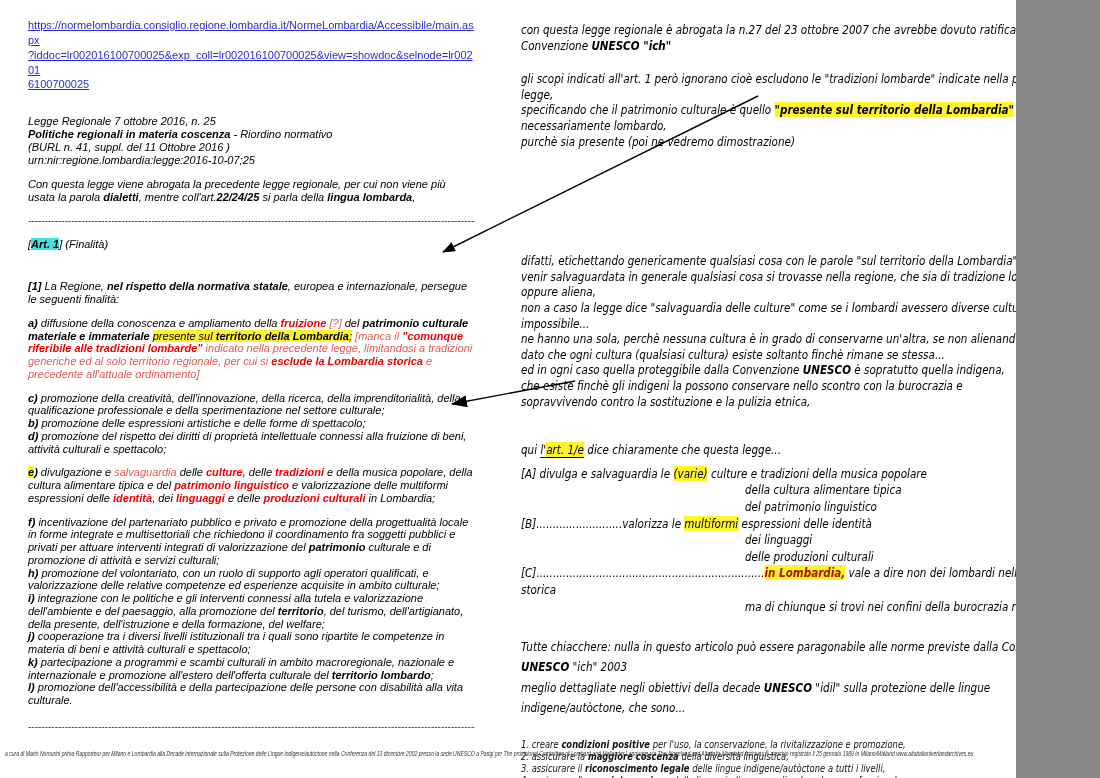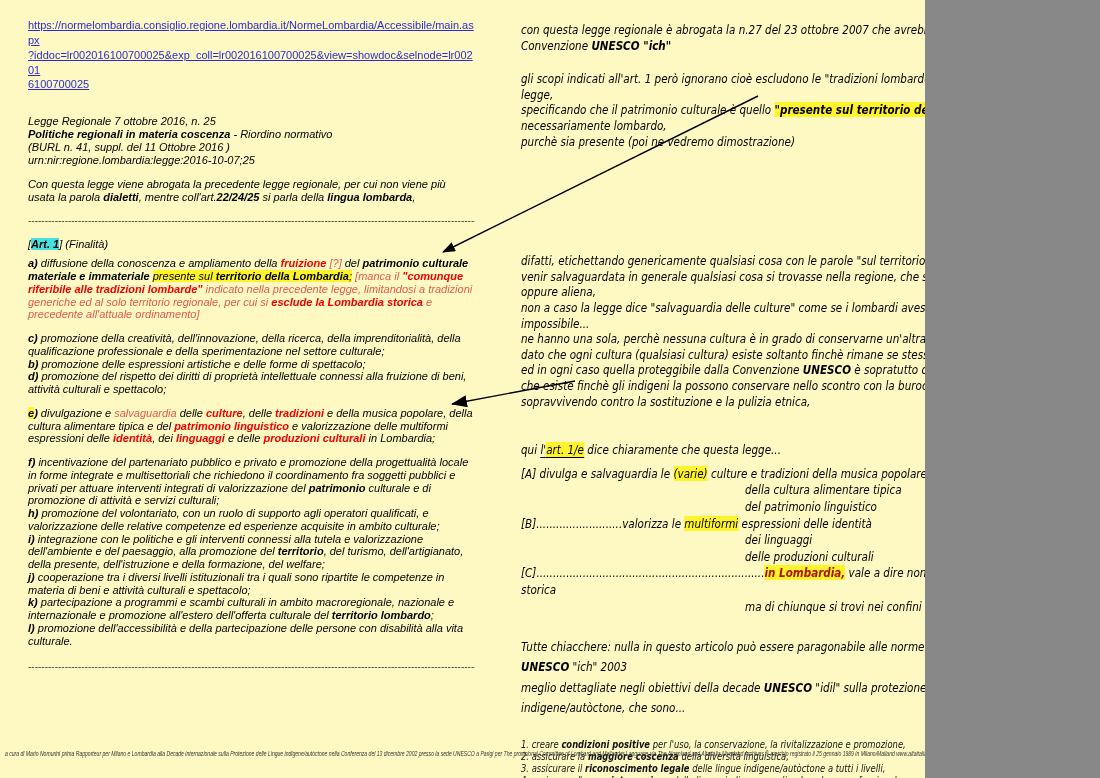--- a/index.html
+++ b/index.html
@@ -1,16 +1,16 @@
 <!DOCTYPE html>
 <html><head>
 <meta charset="utf-8">
 <style>
   html,body{margin:0;padding:0;background:#888;}
-  .page{position:relative;width:925px;height:778px;background:#fef9c3;overflow:hidden;
+  .page{position:relative;width:1016px;height:778px;background:#ffffff;overflow:hidden;
         font-family:"Liberation Sans",sans-serif;color:#000;}
   
   .left-col{position:absolute;left:28px;top:18px;width:447px;font-size:11px;line-height:1.16;}
   .lp{margin:0 0 11px 0;font-style:italic;}
   .link-block{white-space:pre-wrap;word-break:break-all;color:#2b2bd5;text-decoration:underline;
               line-height:1.35;margin-bottom:23px;cursor:pointer;}
   .heading-block div{line-height:1.18;}
   .divider{white-space:nowrap;overflow:hidden;height:12px;color:#444;font-size:10px;margin:0 0 11px 0;}
   .divider.bottom{margin-top:14px;}
   
@@ -67,22 +67,23 @@
       <div>Legge Regionale 7 ottobre 2016, n. 25</div>
       <div><span class="b">Politiche regionali in materia coscenza</span><span> - Riordino normativo</span></div>
       <div>(BURL n. 41, suppl. del 11 Ottobre 2016 )</div>
       <div>urn:nir:regione.lombardia:legge:2016-10-07;25</div>
     </div>
 
     <div class="lp"><span>Con questa legge viene abrogata la precedente legge regionale, per cui non viene più usata la parola </span><span class="b">dialetti</span><span>, mentre coll'art.</span><span class="b">22/24/25</span><span> si parla della </span><span class="b">lingua lombarda</span><span>,</span></div>
 
     <div class="divider">--------------------------------------------------------------------------------------------------------------------------------------------------------------</div>
 
-    <div class="lp" style="margin-bottom:7px;"><span>[</span><span class="cy">Art. 1</span><span>] (Finalità)</span></div>
+    <div class="lp" style="margin-bottom:30px;"><span>[</span><span class="cy">Art. 1</span><span>] (Finalità)</span></div>
 
+    <div class="lp"><span class="b">[1]</span><span> La Regione, </span><span class="b">nel rispetto della normativa statale</span><span>, europea e internazionale, persegue le seguenti finalità:</span></div>
 
     <div class="lp"><span class="b">a)</span><span> diffusione della conoscenza e ampliamento della </span><span class="rb">fruizione</span><span> </span><span class="r">[?]</span><span> del </span><span class="b">patrimonio culturale materiale e immateriale</span><span> </span><span class="hl">presente sul </span><span class="hl b">territorio della Lombardia</span><span class="hl">;</span><span> </span><span class="r">[manca il </span><span class="rb">"comunque riferibile alle tradizioni lombarde"</span><span class="r"> indicato nella precedente legge, limitandosi a tradizioni generiche ed al solo territorio regionale, per cui si </span><span class="rb">esclude la Lombardia storica</span><span class="r"> e precedente all'attuale ordinamento]</span></div>
 
     <div class="lp">
       <div><span class="b">c)</span><span> promozione della creatività, dell'innovazione, della ricerca, della imprenditorialità, della qualificazione professionale e della sperimentazione nel settore culturale;</span></div>
       <div><span class="b">b)</span><span> promozione delle espressioni artistiche e delle forme di spettacolo;</span></div>
       <div><span class="b">d)</span><span> promozione del rispetto dei diritti di proprietà intellettuale connessi alla fruizione di beni, attività culturali e spettacolo;</span></div>
     </div>
 
     <div class="lp"><span class="hl b">e</span><span class="b">)</span><span> divulgazione e </span><span class="r">salvaguardia</span><span> delle </span><span class="rb">culture</span><span>, delle </span><span class="rb">tradizioni</span><span> e della musica popolare, della cultura alimentare tipica e del </span><span class="rb">patrimonio linguistico</span><span> e valorizzazione delle multiformi espressioni delle </span><span class="rb">identità</span><span>, dei </span><span class="rb">linguaggi</span><span> e delle </span><span class="rb">produzioni culturali</span><span> in Lombardia;</span></div>

